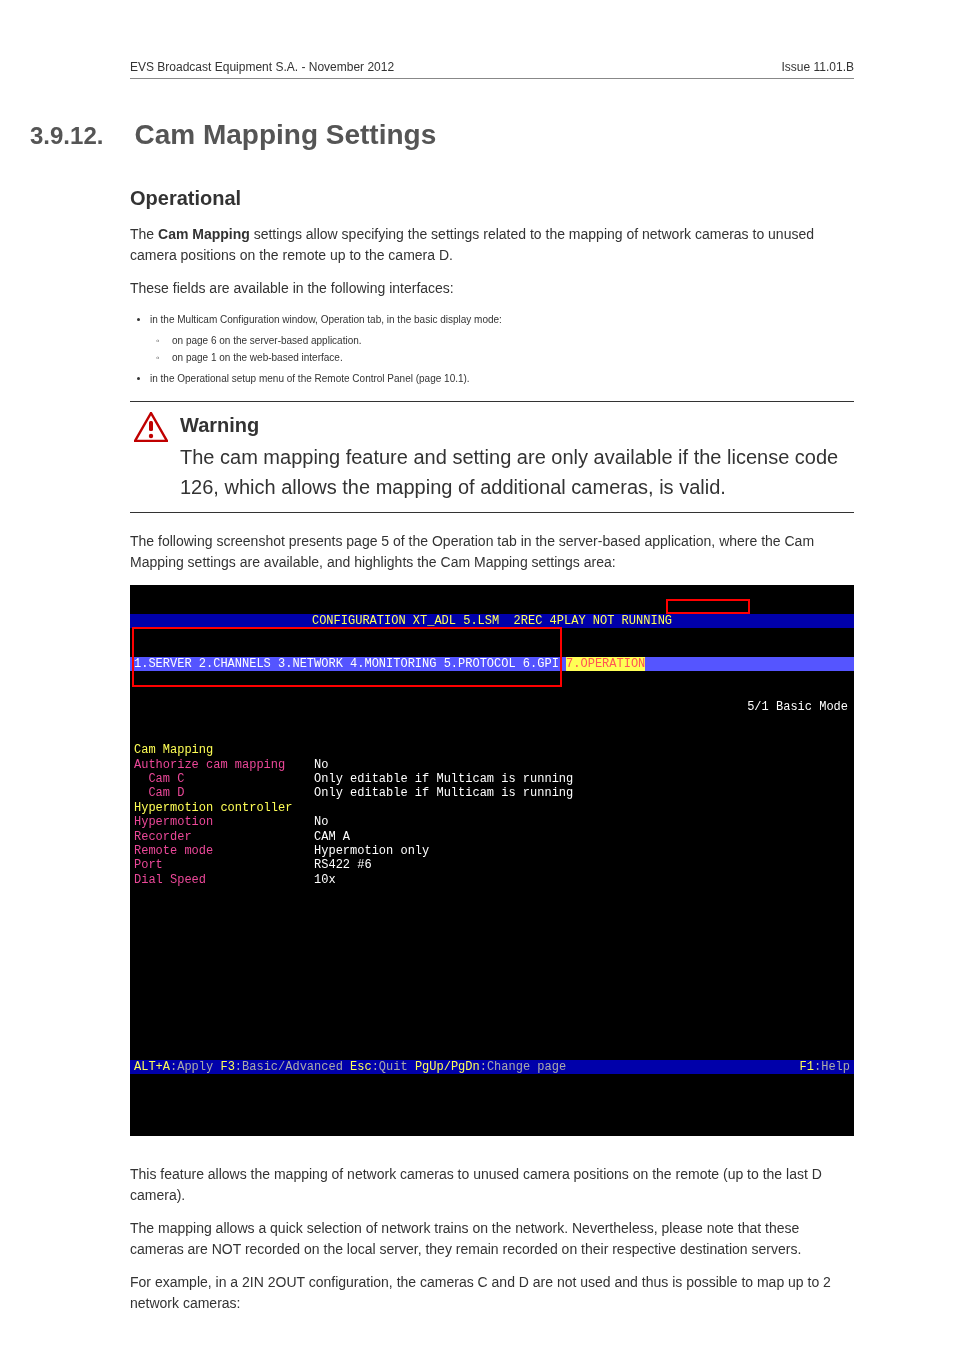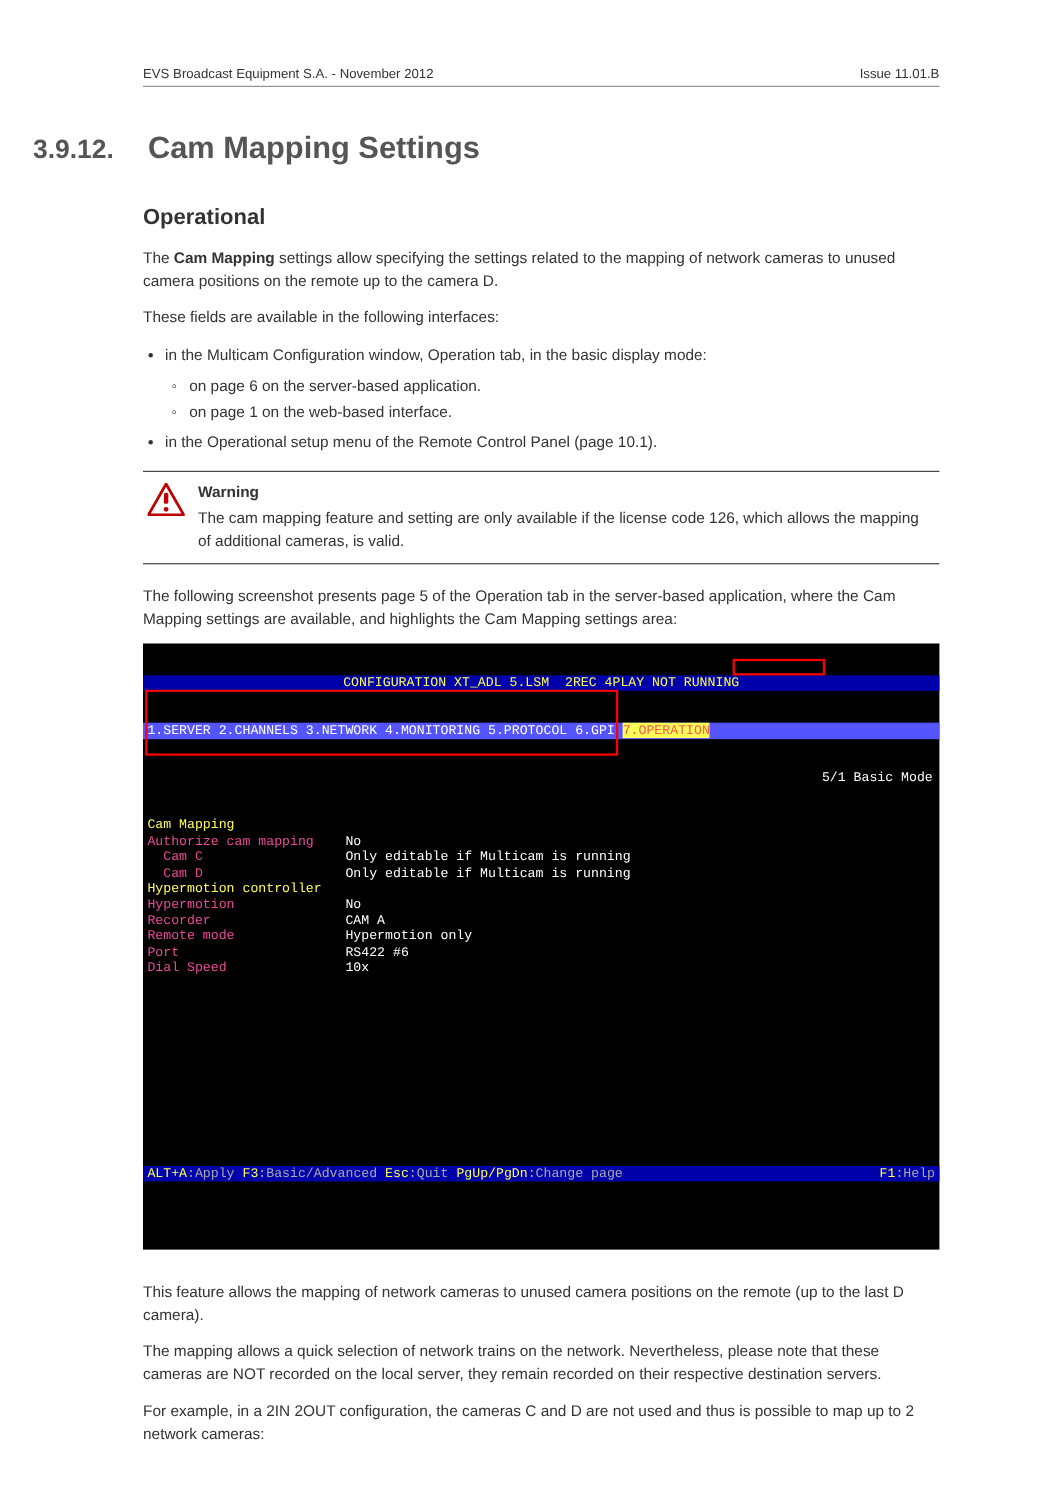--- a/index.html
+++ b/index.html
@@ -45,21 +45,21 @@
   }
   .body-text {
     font-size: 14px;
     line-height: 1.5;
     margin-bottom: 12px;
   }
   .bold { font-weight: bold; }
   ul.outer {
     list-style: disc;
     padding-left: 20px;
-    font-size: 14px;
+    font-size: 10px;
     line-height: 1.7;
     margin-bottom: 12px;
   }
   ul.inner {
     list-style: none;
     padding-left: 22px;
     margin: 4px 0;
   }
   ul.inner li::before {
     content: "◦";
@@ -75,21 +75,21 @@
     margin: 14px 0 18px 0;
     display: flex;
     gap: 12px;
     align-items: flex-start;
   }
   .warn-icon {
     flex: 0 0 auto;
     margin-top: 2px;
   }
   .warn-icon svg { display: block; }
-  .warn-content { font-size: 14px; line-height: 1.5; }
+  .warn-content { font-size: 20px; line-height: 1.5; }
   .warn-title { font-weight: bold; margin-bottom: 2px; }
   .terminal {
     background: #000;
     font-family: "Courier New", monospace;
     font-size: 12px;
     line-height: 1.2;
     color: #fff;
     margin: 8px 0 28px 0;
     position: relative;
     white-space: pre;

